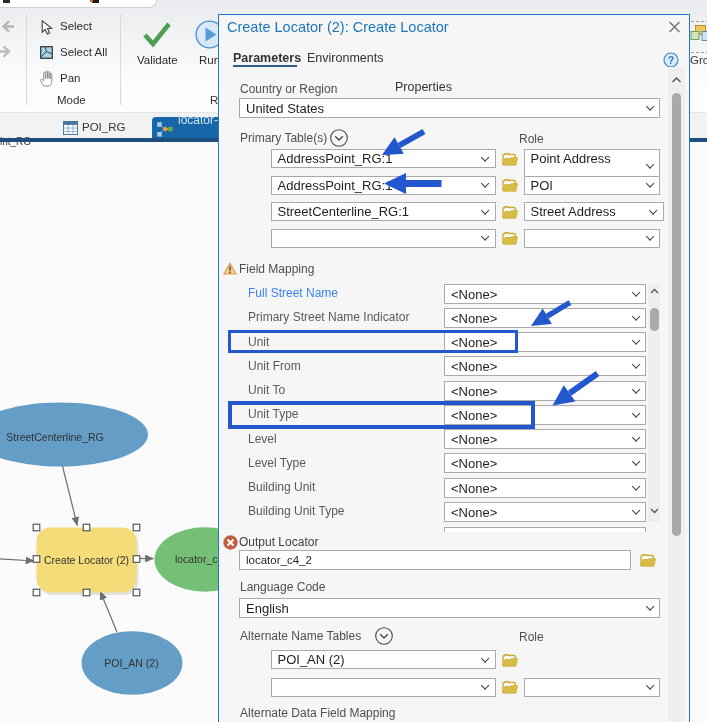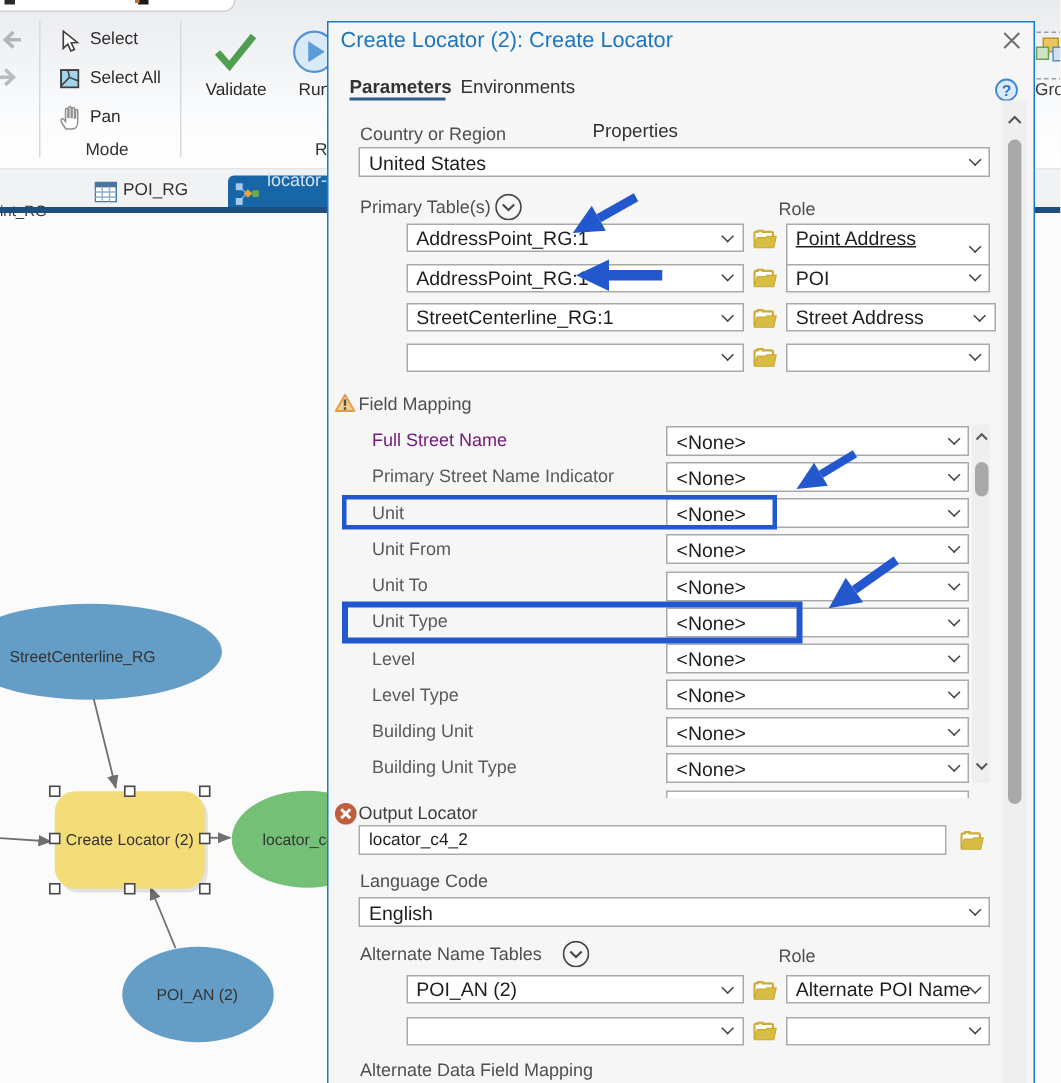--- a/index.html
+++ b/index.html
@@ -145,21 +145,21 @@
 <div class="cb" style="left:239px;top:98px;width:421px;height:20px;line-height:19px;">United States</div>
 
 <div class="lb" style="left:240px;top:131px;">Primary Table(s)</div>
 <svg class="abs" style="left:329.5px;top:129px;" width="18" height="18" viewBox="0 0 18 18">
  <circle cx="9" cy="9" r="8.3" fill="none" stroke="#474747" stroke-width="1.1"></circle>
  <path d="M5.2 7.3 L9 11 L12.8 7.3" stroke="#474747" stroke-width="1.4" fill="none"></path>
 </svg>
 <div class="lb" style="left:519px;top:132px;">Role</div>
 
 <div class="cb" style="left:270.5px;top:149px;width:225px;height:19px;line-height:18px;">AddressPoint_RG:1</div>
-<div class="cb" style="left:523.5px;top:149px;width:136.5px;height:34px;line-height:18px;text-decoration:underline;">Point Address</div>
+<div class="cb" style="left:523.5px;top:149px;width:136.5px;height:34px;line-height:18px;">Point Address</div>
 <div class="cb" style="left:270.5px;top:175.5px;width:225px;height:19px;line-height:18px;">AddressPoint_RG:1</div>
 <div class="cb" style="left:523.5px;top:175.5px;width:136.5px;height:19px;line-height:18px;">POI</div>
 <div class="cb" style="left:270.5px;top:202px;width:225px;height:19px;line-height:18px;">StreetCenterline_RG:1</div>
 <div class="cb" style="left:523.5px;top:202px;width:140px;height:19px;line-height:18px;">Street Address</div>
 <div class="cb" style="left:270.5px;top:228.5px;width:225px;height:19px;line-height:18px;"></div>
 <div class="cb" style="left:523.5px;top:228.5px;width:136.5px;height:19px;line-height:18px;"></div>
 
 <svg class="fold" style="left:502px;top:152.5px;" viewBox="0 0 17 14">
       <path d="M1 12.3 V2.6 C1 2 1.4 1.6 2 1.6 H3.3 V0.8 H6.6 V1.6 H12.7 C13.3 1.6 13.7 2 13.7 2.6 V5.2" fill="#fff" stroke="#ccac35" stroke-width="1.5"></path>
       <path d="M1 12.6 L2.9 5.6 H9 L9.4 4.8 H16 L14.3 12.6 Z" fill="#d8bd45" stroke="#c9ab32" stroke-width="0.8"></path>
@@ -177,21 +177,21 @@
       <path d="M1 12.6 L2.9 5.6 H9 L9.4 4.8 H16 L14.3 12.6 Z" fill="#d8bd45" stroke="#c9ab32" stroke-width="0.8"></path>
     </svg>
 
 <svg class="abs" style="left:222.5px;top:261.5px;" width="14" height="13" viewBox="0 0 14 13">
  <path d="M7 1.2 L13.2 12 L0.8 12 Z" fill="#f6cb90" stroke="#e09c48" stroke-width="1.2" stroke-linejoin="round"></path>
  <rect x="6.2" y="4.3" width="1.6" height="4.2" fill="#4f4f4f"></rect>
  <rect x="6.2" y="9.5" width="1.6" height="1.7" fill="#4f4f4f"></rect>
 </svg>
 <div class="lb" style="left:239px;top:261.5px;color:#4f4f4f;">Field Mapping</div>
 
-<div class="lb" style="left:248px;top:286px;color:#701a75;">Full Street Name</div>
+<div class="lb" style="left:248px;top:286px;color:#3b82f6;">Full Street Name</div>
 <div class="cb" style="left:444px;top:283.5px;width:202px;height:20px;line-height:19px;">&lt;None&gt;</div>
 <div class="lb" style="left:248px;top:310.3px;color:#5a5a5a;">Primary Street Name Indicator</div>
 <div class="cb" style="left:444px;top:307.8px;width:202px;height:20px;line-height:19px;">&lt;None&gt;</div>
 <div class="lb" style="left:248px;top:334.5px;color:#5a5a5a;">Unit</div>
 <div class="cb" style="left:444px;top:332px;width:202px;height:20px;line-height:19px;">&lt;None&gt;</div>
 <div class="lb" style="left:248px;top:358.8px;color:#5a5a5a;">Unit From</div>
 <div class="cb" style="left:444px;top:356.3px;width:202px;height:20px;line-height:19px;">&lt;None&gt;</div>
 <div class="lb" style="left:248px;top:383px;color:#5a5a5a;">Unit To</div>
 <div class="cb" style="left:444px;top:380.5px;width:202px;height:20px;line-height:19px;">&lt;None&gt;</div>
 <div class="lb" style="left:248px;top:407.3px;color:#5a5a5a;">Unit Type</div>
@@ -246,21 +246,20 @@
 <div class="cb" style="left:239px;top:597.5px;width:421px;height:20px;line-height:19px;">English</div>
 
 <div class="lb" style="left:240px;top:628.5px;">Alternate Name Tables</div>
 <svg class="abs" style="left:375px;top:626.5px;" width="18" height="18" viewBox="0 0 18 18">
  <circle cx="9" cy="9" r="8.3" fill="none" stroke="#474747" stroke-width="1.1"></circle>
  <path d="M5.2 7.3 L9 11 L12.8 7.3" stroke="#474747" stroke-width="1.4" fill="none"></path>
 </svg>
 <div class="lb" style="left:519px;top:629.5px;">Role</div>
 
 <div class="cb" style="left:270.5px;top:650px;width:225px;height:19px;line-height:18px;">POI_AN (2)</div>
-<div class="cb" style="left:523.5px;top:650px;width:136.5px;height:19px;line-height:18px;">Alternate POI Name</div>
 <svg class="fold" style="left:502px;top:653.5px;" viewBox="0 0 17 14">
       <path d="M1 12.3 V2.6 C1 2 1.4 1.6 2 1.6 H3.3 V0.8 H6.6 V1.6 H12.7 C13.3 1.6 13.7 2 13.7 2.6 V5.2" fill="#fff" stroke="#ccac35" stroke-width="1.5"></path>
       <path d="M1 12.6 L2.9 5.6 H9 L9.4 4.8 H16 L14.3 12.6 Z" fill="#d8bd45" stroke="#c9ab32" stroke-width="0.8"></path>
     </svg>
 <div class="cb" style="left:270.5px;top:677.5px;width:225px;height:19px;line-height:18px;"></div>
 <div class="cb" style="left:523.5px;top:677.5px;width:136.5px;height:19px;line-height:18px;"></div>
 <svg class="fold" style="left:502px;top:681px;" viewBox="0 0 17 14">
       <path d="M1 12.3 V2.6 C1 2 1.4 1.6 2 1.6 H3.3 V0.8 H6.6 V1.6 H12.7 C13.3 1.6 13.7 2 13.7 2.6 V5.2" fill="#fff" stroke="#ccac35" stroke-width="1.5"></path>
       <path d="M1 12.6 L2.9 5.6 H9 L9.4 4.8 H16 L14.3 12.6 Z" fill="#d8bd45" stroke="#c9ab32" stroke-width="0.8"></path>
     </svg>

